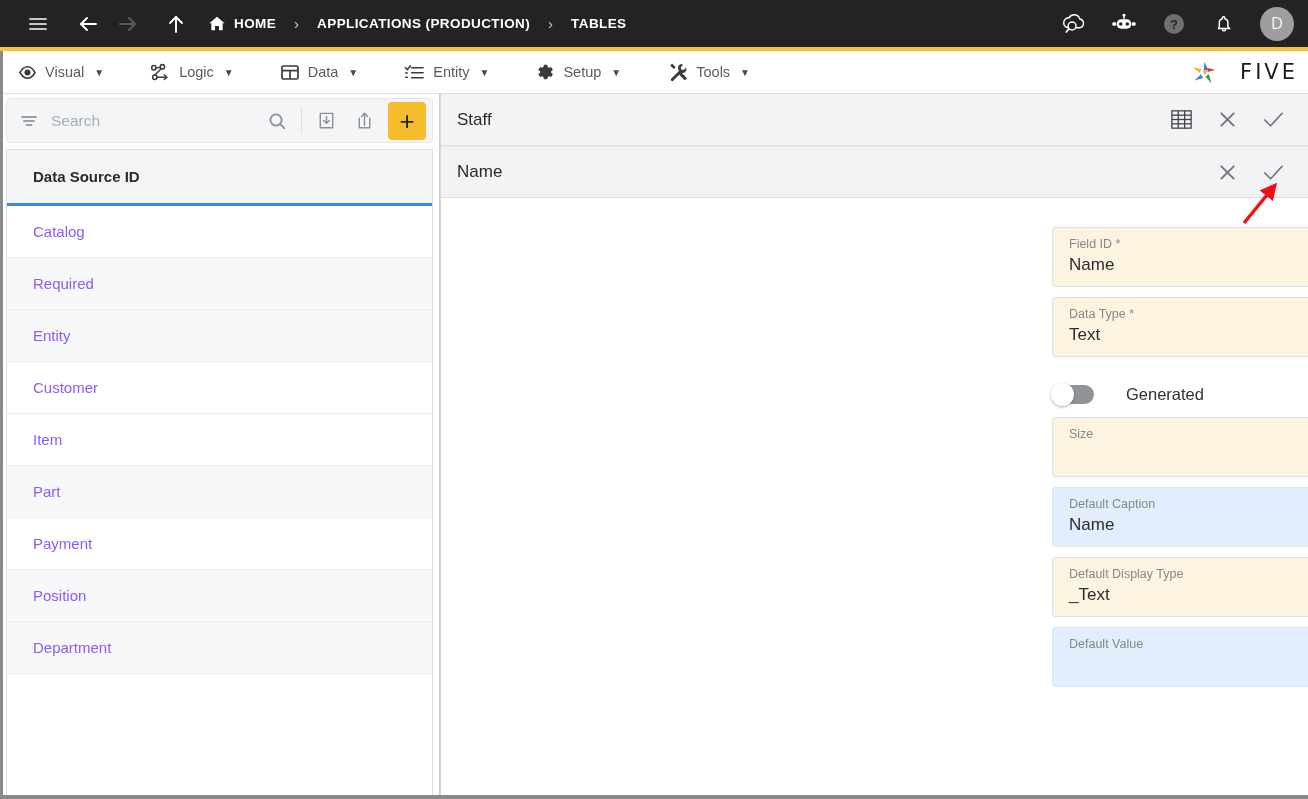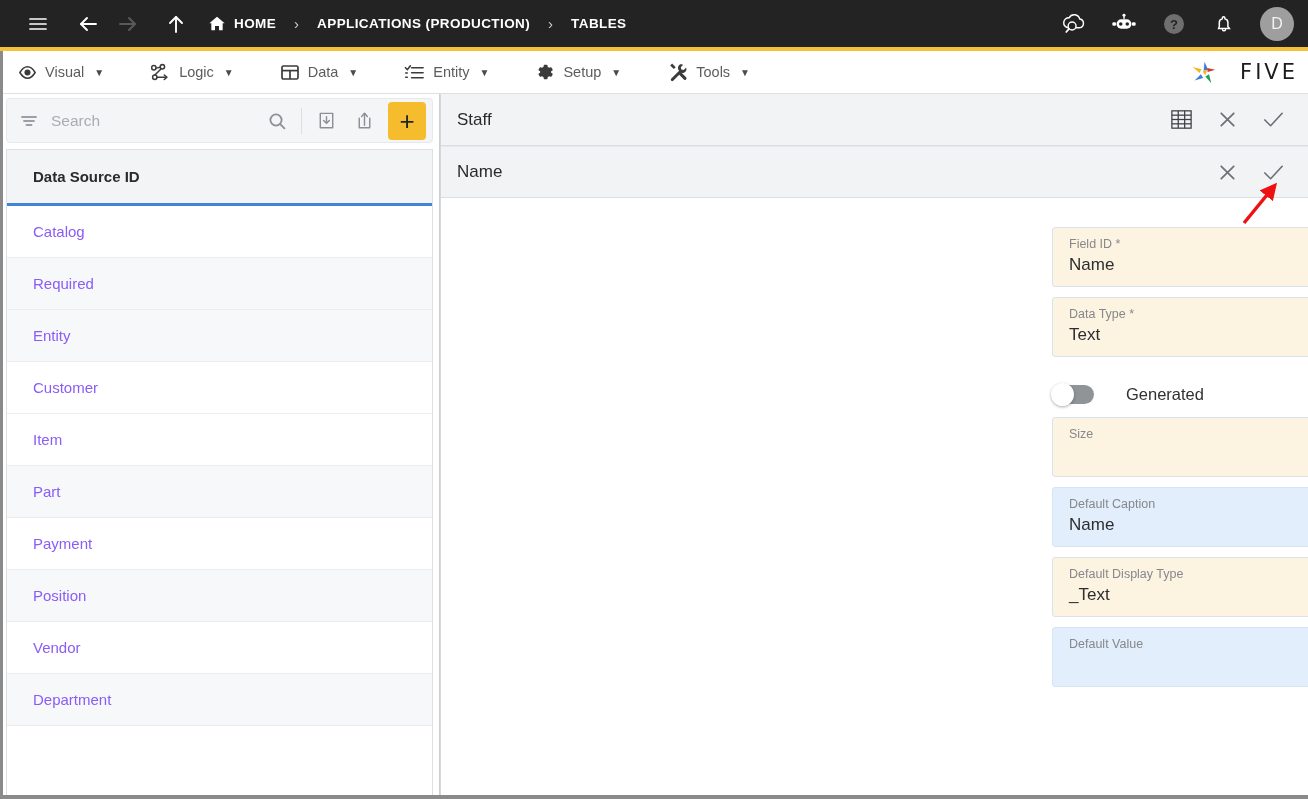--- a/index.html
+++ b/index.html
@@ -494,21 +494,20 @@
         <div class="grid-head">Data Source ID</div>
         <div class="grid-rows">
           <div class="grow">Catalog</div>
           <div class="grow alt">Required</div>
           <div class="grow alt">Entity</div>
           <div class="grow">Customer</div>
           <div class="grow">Item</div>
           <div class="grow alt">Part</div>
           <div class="grow">Payment</div>
           <div class="grow alt">Position</div>
-          <div class="grow">Vendor</div>
           <div class="grow alt">Department</div>
         </div>
       </div>
     </div>
 
     <div class="rightpane">
 
       <div class="panel-head">
         <span class="panel-title">Staff</span>
         <span class="panel-actions">

